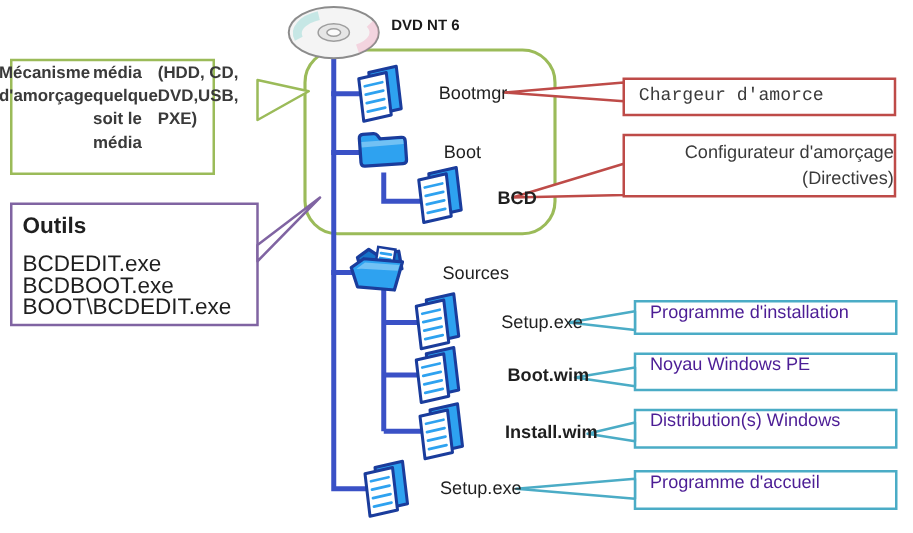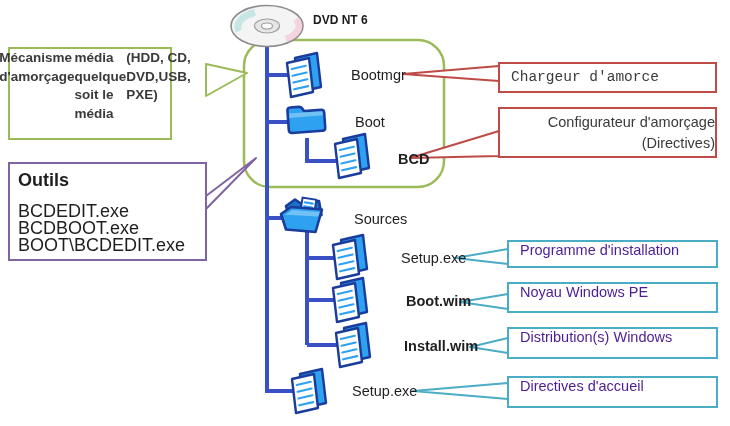--- a/index.html
+++ b/index.html
@@ -84,21 +84,21 @@
   <div class="box tbox" style="top:240px;height:28px;">
     <div>Programme d'installation</div>
   </div>
   <div class="box tbox" style="top:282px;height:31px;">
     <div>Noyau Windows PE</div>
   </div>
   <div class="box tbox" style="top:327px;height:32px;">
     <div>Distribution(s) Windows</div>
   </div>
   <div class="box tbox" style="top:376px;height:32px;">
-    <div>Directives d'accueil</div>
+    <div>Programme d'accueil</div>
   </div>
 
   <svg class="layer" width="730" height="426" viewBox="0 0 730 426">
     <defs>
       <g id="doc-icon">
         <polygon class="doc-back" points="10,6 32,1 36,35 14,40"></polygon>
         <polygon class="doc-front" points="2,11 24,6 28,40 6,45"></polygon>
         <line class="doc-line" x1="6.8" y1="17" x2="20.8" y2="13.8"></line>
         <line class="doc-line" x1="7.6" y1="23.7" x2="21.6" y2="20.5"></line>
         <line class="doc-line" x1="8.4" y1="30.5" x2="22.4" y2="27.3"></line>

